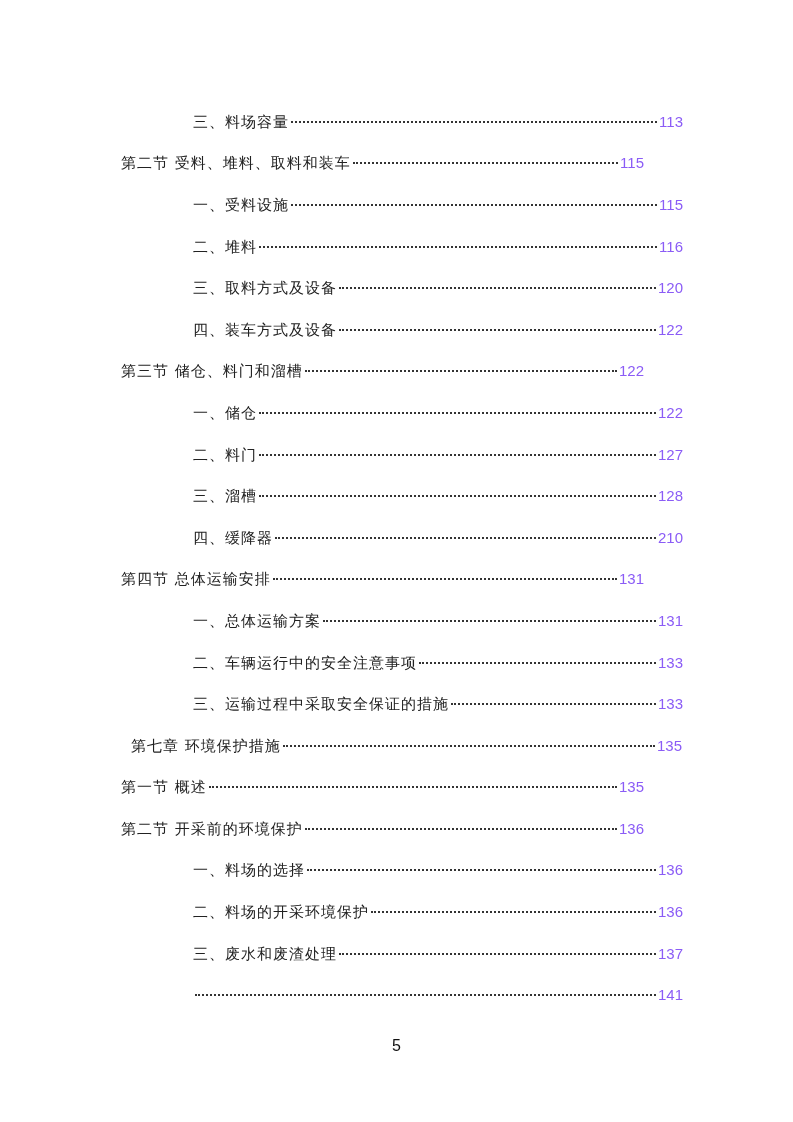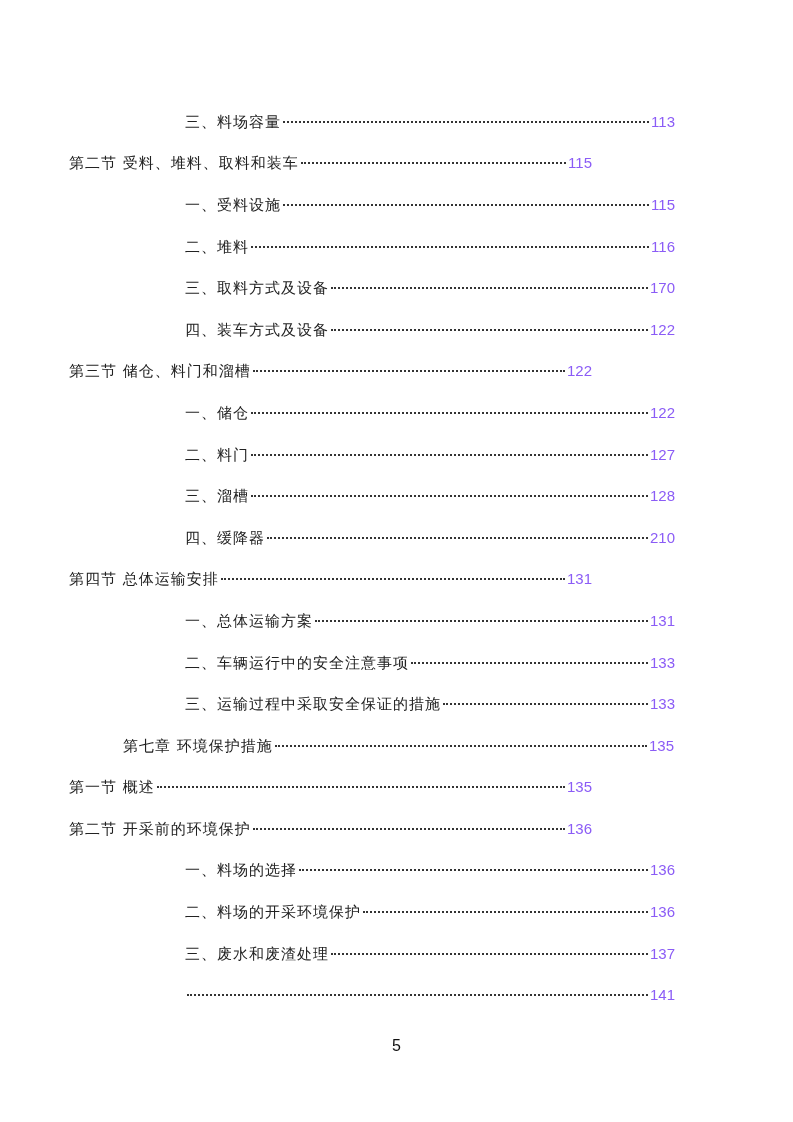--- a/index.html
+++ b/index.html
@@ -1,22 +1,22 @@
 <!DOCTYPE html>
 <html><head>
 <meta charset="utf-8">
 <style>
   html, body { margin: 0; padding: 0; background: #ffffff; }
   body { width: 793px; height: 1122px; position: relative; overflow: hidden;
          font-family: "DejaVu Sans", "Liberation Sans", sans-serif; color: #1a1a1a; }
-  .toc { position: absolute; left: 8px; top: 101px; width: 667px; }
+  .toc { position: absolute; left: 16px; top: 101px; width: 667px; }
   .row { position: relative; height: 41.6px; display: flex; align-items: center;
          font-size: 15px; line-height: 20px; }
   .row.level-0 { padding-left: 115px; }
-  .row.level-1 { padding-left: 61px; }
+  .row.level-1 { padding-left: 61px; margin-left: 44px; }
   .row.level-2 { padding-left: 177px; }
   .row .inner { display: flex; align-items: baseline; width: calc(672px - var(--pl)); }
   .row.level-0 .inner { --pl: 121px; }
   .row.level-1 .inner { --pl: 149px; }
   .row.level-2 .inner { --pl: 177px; }
   .title { white-space: nowrap; letter-spacing: 1px; color: #222; }
   .leader { flex: 1; margin: 0 2px; border-bottom: 2px dotted #333; height: 0; transform: translateY(-4px); min-width: 20px; }
   .page { font-family: "Liberation Sans", sans-serif; font-size: 15px; color: #8b5cf6; }
   .footer { position: absolute; top: 1037px; left: 0; width: 793px; text-align: center;
             font-family: "Liberation Sans", sans-serif; font-size: 16px; color: #111; }
@@ -50,21 +50,21 @@
       <div class="inner">
         <span class="title">二、堆料</span>
         <span class="leader"></span>
         <span class="page">116</span>
       </div>
     </div>
   <div class="row level-2">
       <div class="inner">
         <span class="title">三、取料方式及设备</span>
         <span class="leader"></span>
-        <span class="page">170</span>
+        <span class="page">120</span>
       </div>
     </div>
   <div class="row level-2">
       <div class="inner">
         <span class="title">四、装车方式及设备</span>
         <span class="leader"></span>
         <span class="page">122</span>
       </div>
     </div>
   <div class="row level-1">

